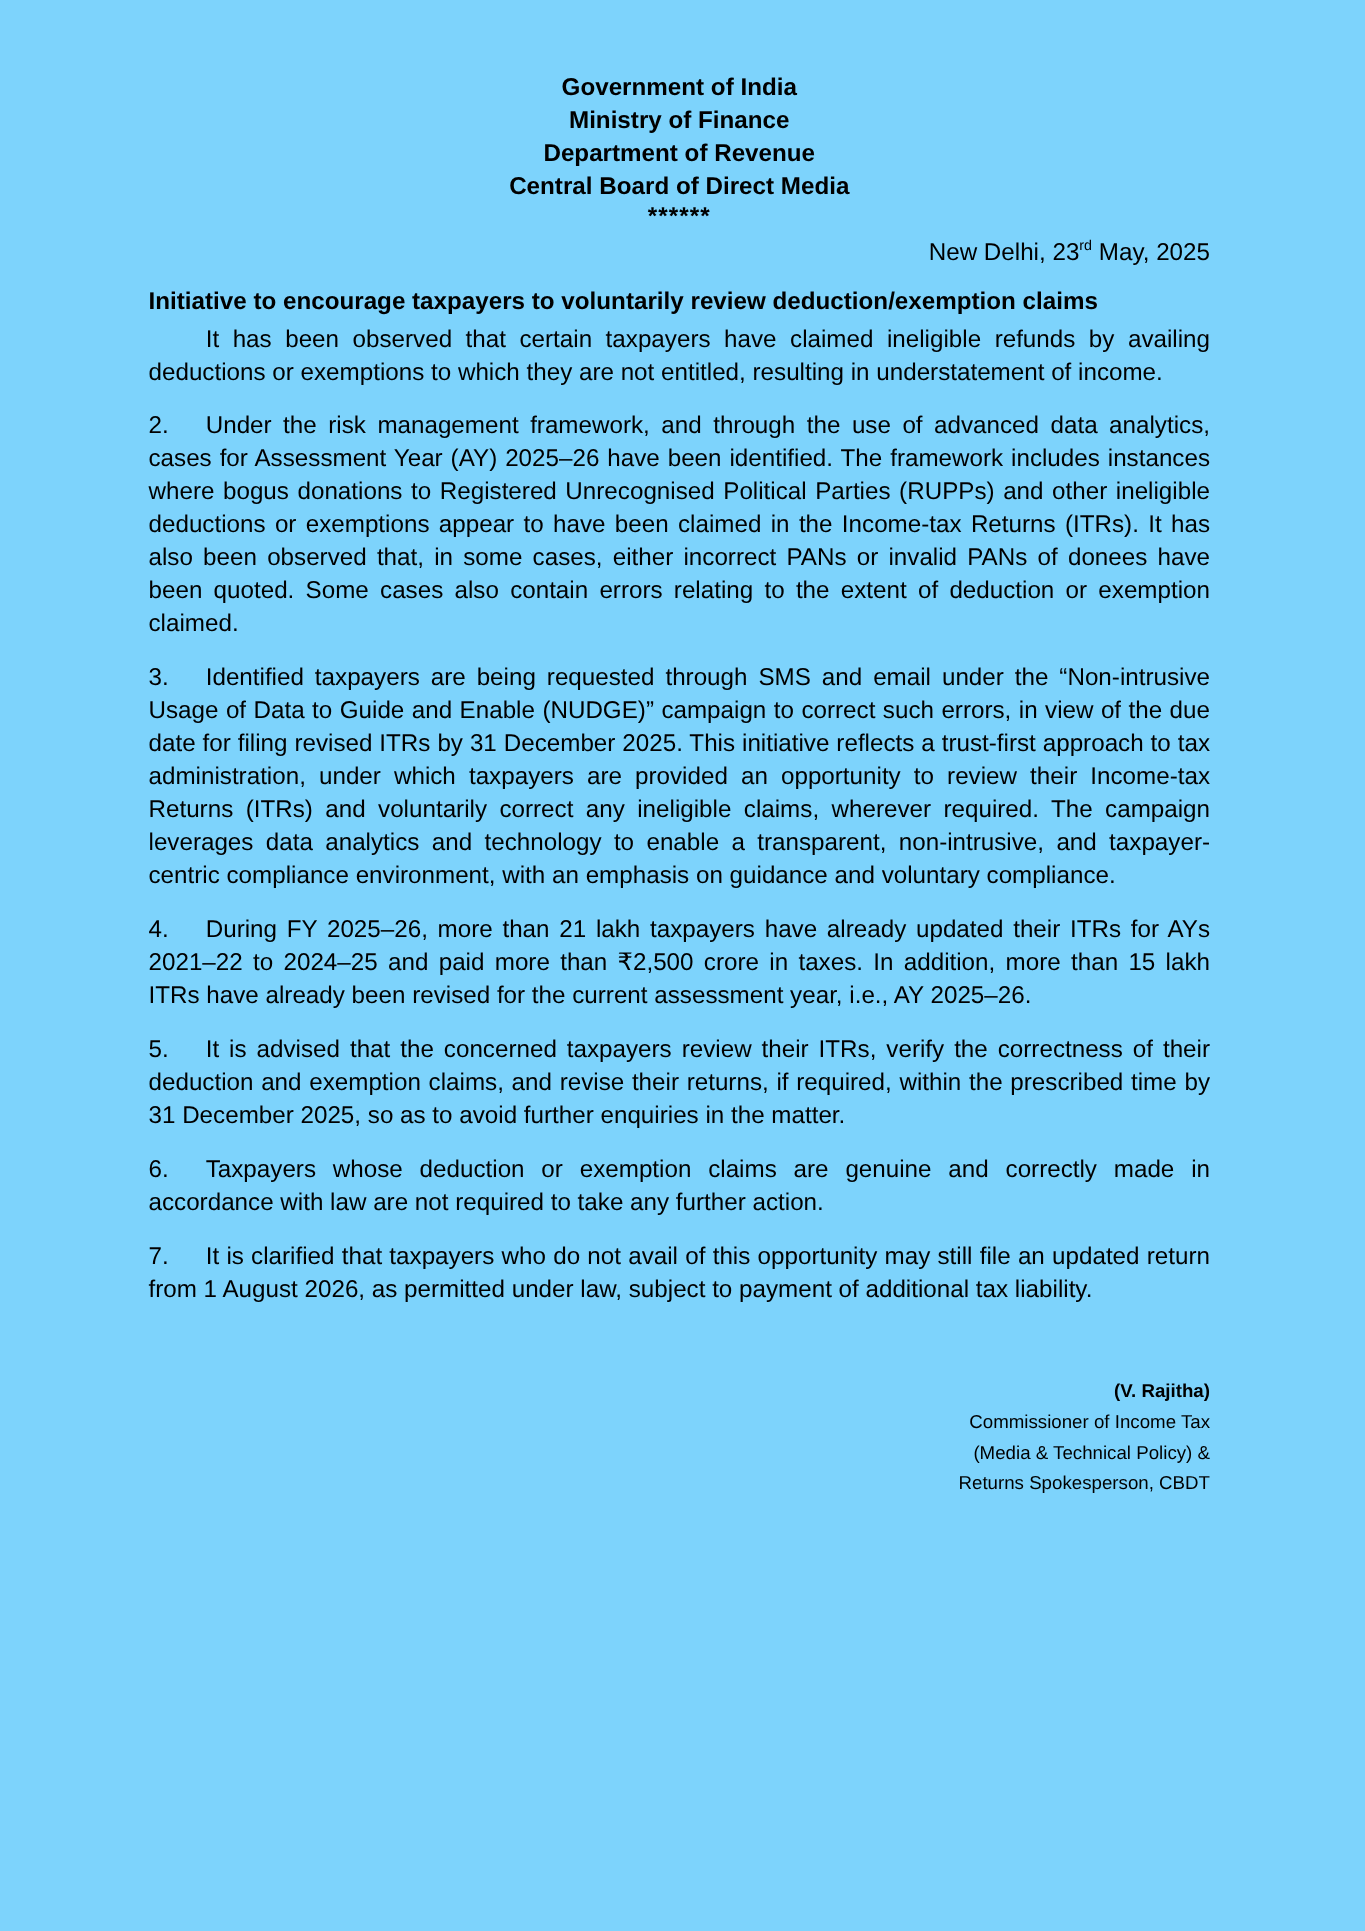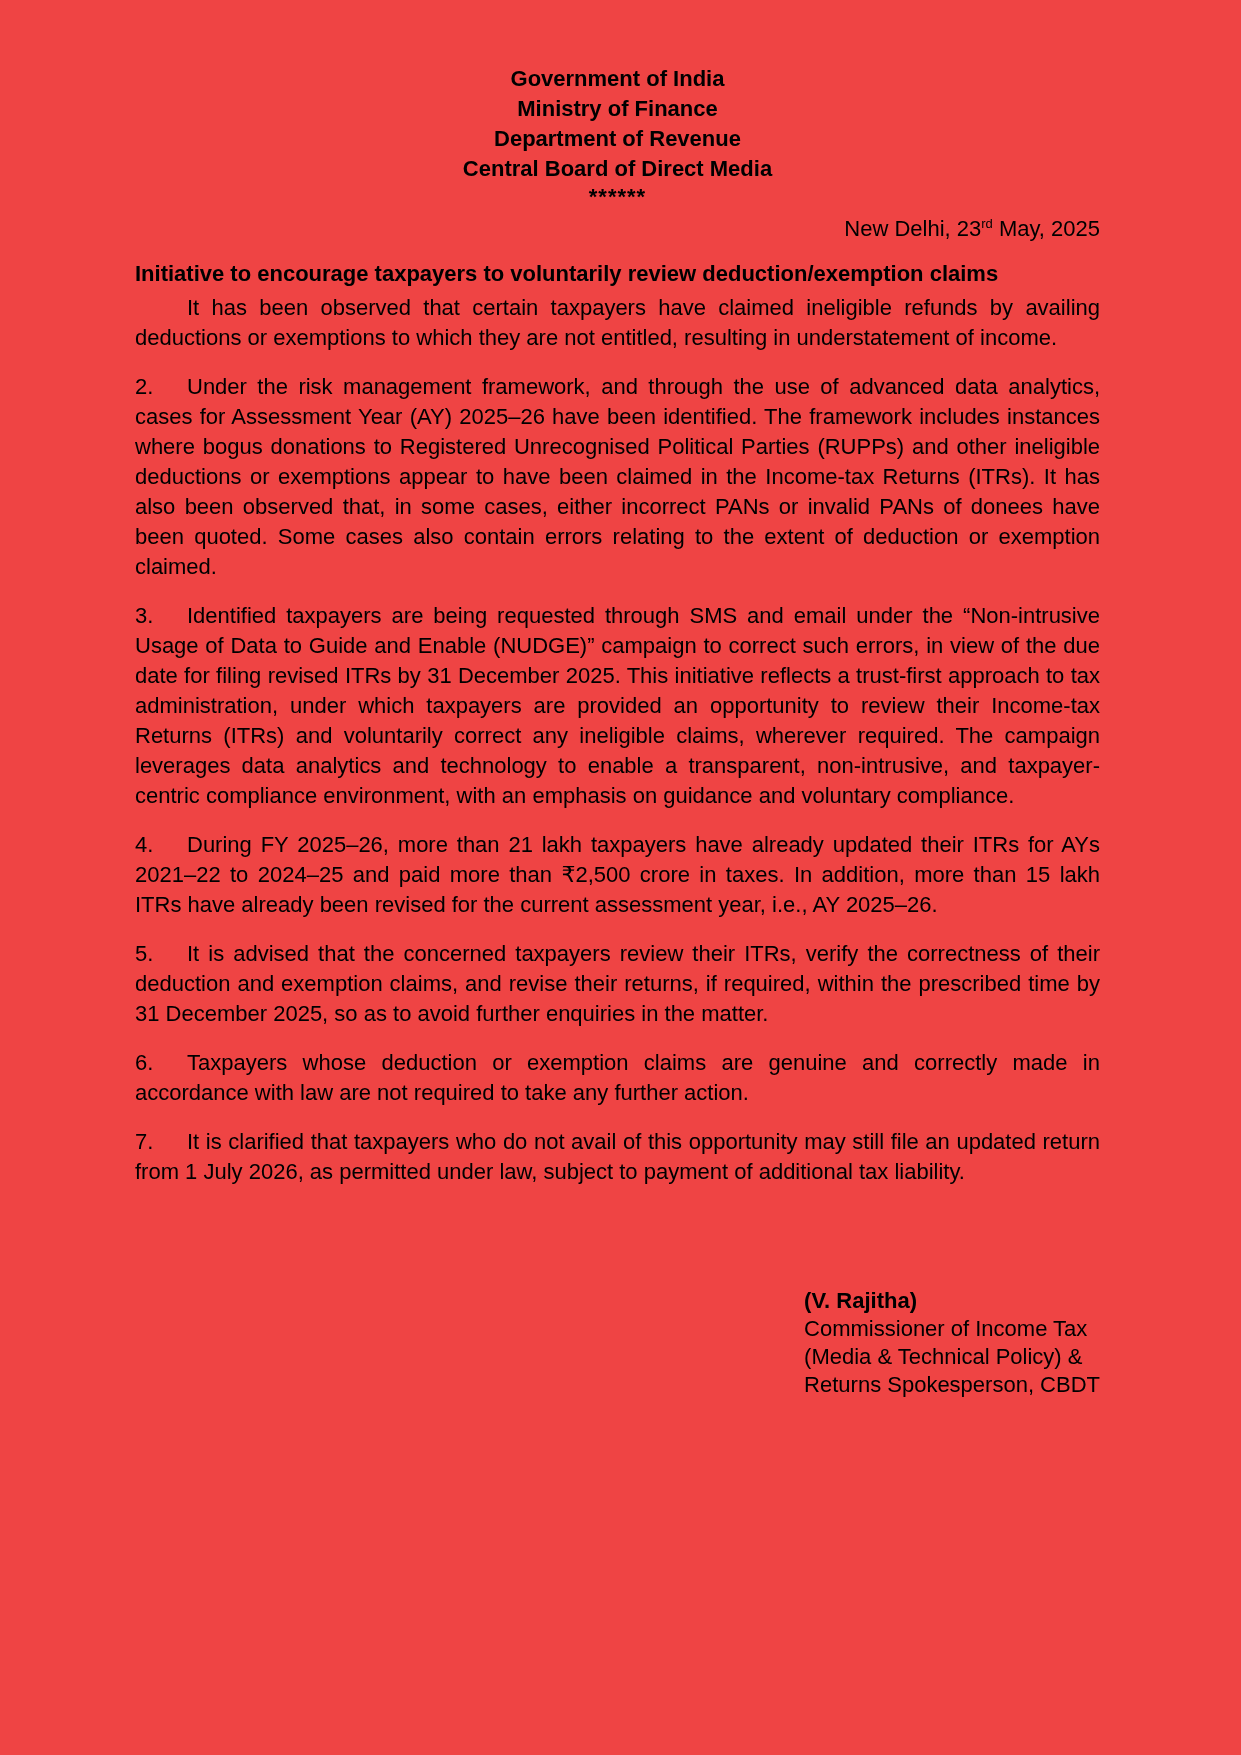--- a/index.html
+++ b/index.html
@@ -4,21 +4,21 @@
 <style>
   html, body {
     margin: 0;
     padding: 0;
     background: #ffffff;
   }
   .page {
     position: relative;
     width: 1241px;
     height: 1755px;
-    background: #ef4444;
+    background: #7dd3fc;
     color: #000000;
     font-family: "Liberation Sans", "DejaVu Sans", sans-serif;
     overflow: hidden;
   }
   .content {
     box-sizing: border-box;
     padding: 64px 141px 0 135px;
   }
   .hdr-line {
     font-size: 22px;
@@ -67,25 +67,25 @@
     margin: 0 0 19px 0;
   }
   .para.first {
     margin-top: 4px;
   }
   .num {
     display: inline-block;
     width: 52px;
   }
   .signature {
-    margin-top: 100px;
+    margin-top: 64px;
     margin-left: auto;
     width: fit-content;
-    text-align: left;
-    font-size: 22px;
+    text-align: right;
+    font-size: 17px;
     line-height: 28px;
   }
   .sig-name {
     font-weight: bold;
   }
 </style>
 </head>
 <body>
 
 <div class="page">
@@ -110,21 +110,21 @@
     <p class="para"><span class="num">2.</span><span>Under the risk management framework, and through the use of advanced data analytics, cases for Assessment Year (AY) 2025–26 have been identified. The framework includes instances where bogus donations to Registered Unrecognised Political Parties (RUPPs) and other ineligible deductions or exemptions appear to have been claimed in the Income-tax Returns (ITRs). It has also been observed that, in some cases, either incorrect PANs or invalid PANs of donees have been quoted. Some cases also contain errors relating to the extent of deduction or exemption claimed.</span></p>
 
     <p class="para"><span class="num">3.</span><span>Identified taxpayers are being requested through SMS and email under the “Non-intrusive Usage of Data to Guide and Enable (NUDGE)” campaign to correct such errors, in view of the due date for filing revised ITRs by 31 December 2025. This initiative reflects a trust-first approach to tax administration, under which taxpayers are provided an opportunity to review their Income-tax Returns (ITRs) and voluntarily correct any ineligible claims, wherever required. The campaign leverages data analytics and technology to enable a transparent, non-intrusive, and taxpayer-centric compliance environment, with an emphasis on guidance and voluntary compliance.</span></p>
 
     <p class="para"><span class="num">4.</span><span>During FY 2025–26, more than 21 lakh taxpayers have already updated their ITRs for AYs 2021–22 to 2024–25 and paid more than ₹2,500 crore in taxes. In addition, more than 15 lakh ITRs have already been revised for the current assessment year, i.e., AY 2025–26.</span></p>
 
     <p class="para"><span class="num">5.</span><span>It is advised that the concerned taxpayers review their ITRs, verify the correctness of their deduction and exemption claims, and revise their returns, if required, within the prescribed time by 31 December 2025, so as to avoid further enquiries in the matter.</span></p>
 
     <p class="para"><span class="num">6.</span><span>Taxpayers whose deduction or exemption claims are genuine and correctly made in accordance with law are not required to take any further action.</span></p>
 
-    <p class="para"><span class="num">7.</span><span>It is clarified that taxpayers who do not avail of this opportunity may still file an updated return from 1 July 2026, as permitted under law, subject to payment of additional tax liability.</span></p>
+    <p class="para"><span class="num">7.</span><span>It is clarified that taxpayers who do not avail of this opportunity may still file an updated return from 1 August 2026, as permitted under law, subject to payment of additional tax liability.</span></p>
 
     <div class="signature">
       <div class="sig-name">(V. Rajitha)</div>
       <div>Commissioner of Income Tax</div>
       <div>(Media &amp; Technical Policy) &amp;</div>
       <div>Returns Spokesperson, CBDT</div>
     </div>
 
   </div>
 </div>

